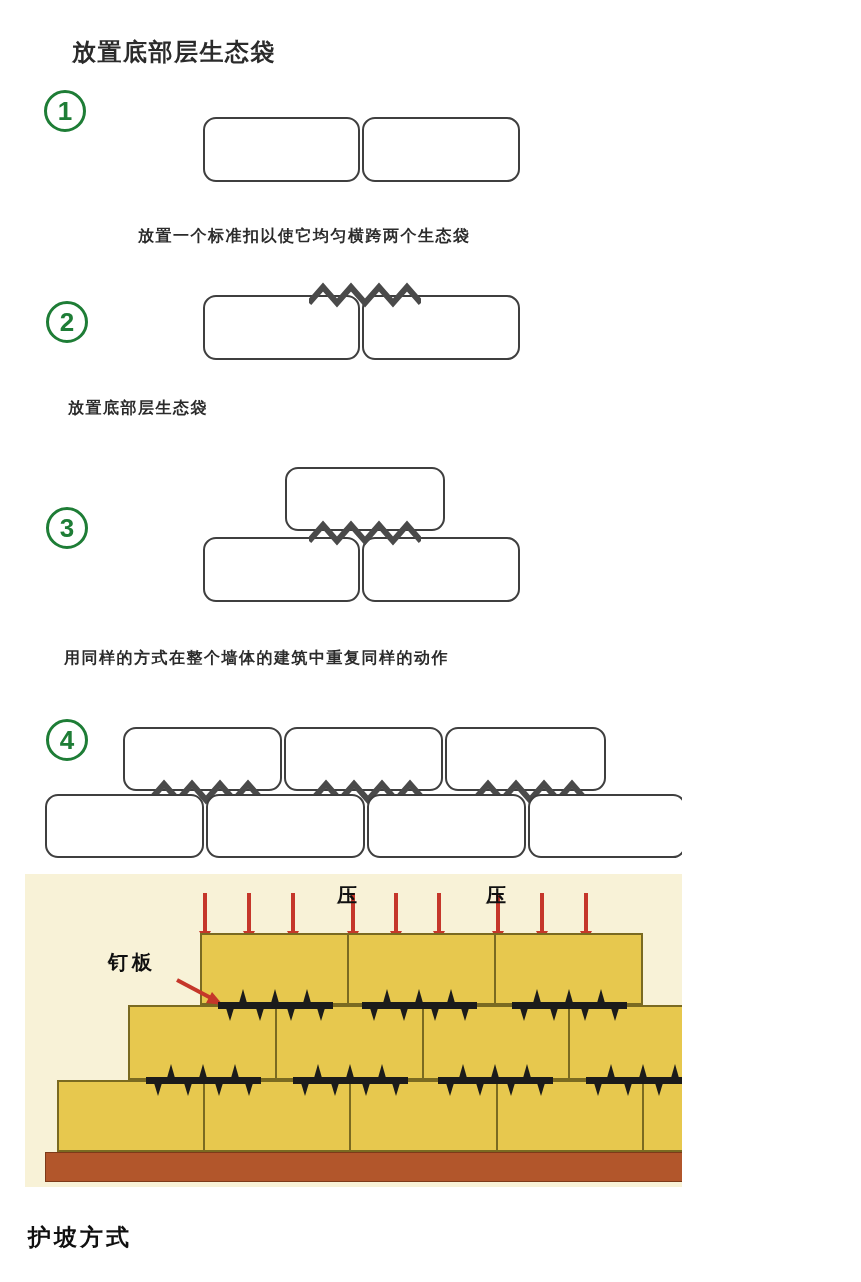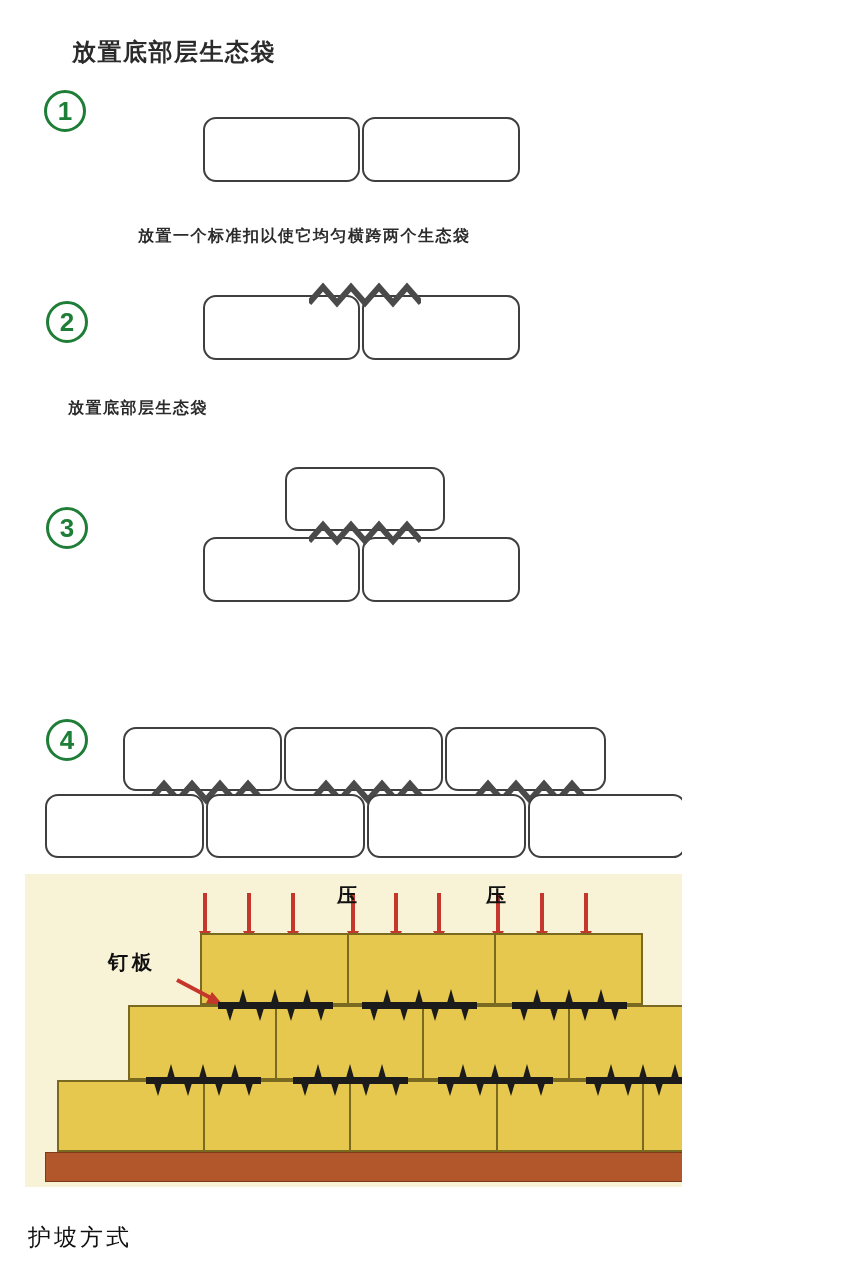--- a/index.html
+++ b/index.html
@@ -27,21 +27,21 @@
   .bag3d + .bag3d{margin-left:-2px;}
   .base{background:var(--base-brown);border:1px solid #7d3a19;box-sizing:border-box;}
   .p-arrow{width:12px;height:50px;}
   .p-shaft{position:absolute;left:4px;top:0;width:4px;height:40px;background:var(--arrow-red);}
   .p-head{
     position:absolute;left:0;top:38px;width:0;height:0;
     border-left:6px solid transparent;border-right:6px solid transparent;
     border-top:11px solid var(--arrow-red);
   }
   .cn-label{font-weight:700;color:#101010;font-size:20px;letter-spacing:4px;white-space:nowrap;}
-  .caption{font-weight:400;color:#101010;font-size:23px;letter-spacing:3px;white-space:nowrap;}
+  .caption{font-weight:700;color:#101010;font-size:23px;letter-spacing:3px;white-space:nowrap;}
 </style>
 </head>
 <body>
 
 <div class="canvas">
 
   <div class="abs step-title" style="left:72px;top:36px;font-size:24px">放置底部层生态袋</div>
   <div class="abs badge" style="left:44px;top:90px">
     <span>1</span>
   </div>
@@ -62,20 +62,21 @@
   <div class="abs badge" style="left:46px;top:507px">
     <span>3</span>
   </div>
   <div class="abs bag" style="left:285px;top:467px;width:160px;height:64px"></div>
   <div class="abs bag" style="left:203px;top:537px;width:157px;height:65px"></div>
   <div class="abs bag" style="left:362px;top:537px;width:158px;height:65px"></div>
   <svg class="abs" style="left:309px;top:518px" width="112" height="30" viewBox="0 0 112 30">
     <path d="M0 23 L14 7 L28 23 L42 7 L56 23 L70 7 L84 23 L98 7 L112 23" fill="none" stroke="var(--zigzag)" stroke-width="6" stroke-linejoin="miter"></path>
   </svg>
 
+  <div class="abs step-title" style="left:64px;top:648px">用同样的方式在整个墙体的建筑中重复同样的动作</div>
   <div class="abs badge" style="left:46px;top:719px">
     <span>4</span>
   </div>
 
   <div class="abs bag" style="left:123px;top:727px;width:159px;height:64px"></div>
   <div class="abs bag" style="left:284px;top:727px;width:159px;height:64px"></div>
   <div class="abs bag" style="left:445px;top:727px;width:161px;height:64px"></div>
 
   <svg class="abs" style="left:150px;top:777px" width="112" height="30" viewBox="0 0 112 30">
     <path d="M0 23 L14 7 L28 23 L42 7 L56 23 L70 7 L84 23 L98 7 L112 23" fill="none" stroke="var(--zigzag)" stroke-width="6" stroke-linejoin="miter"></path>

